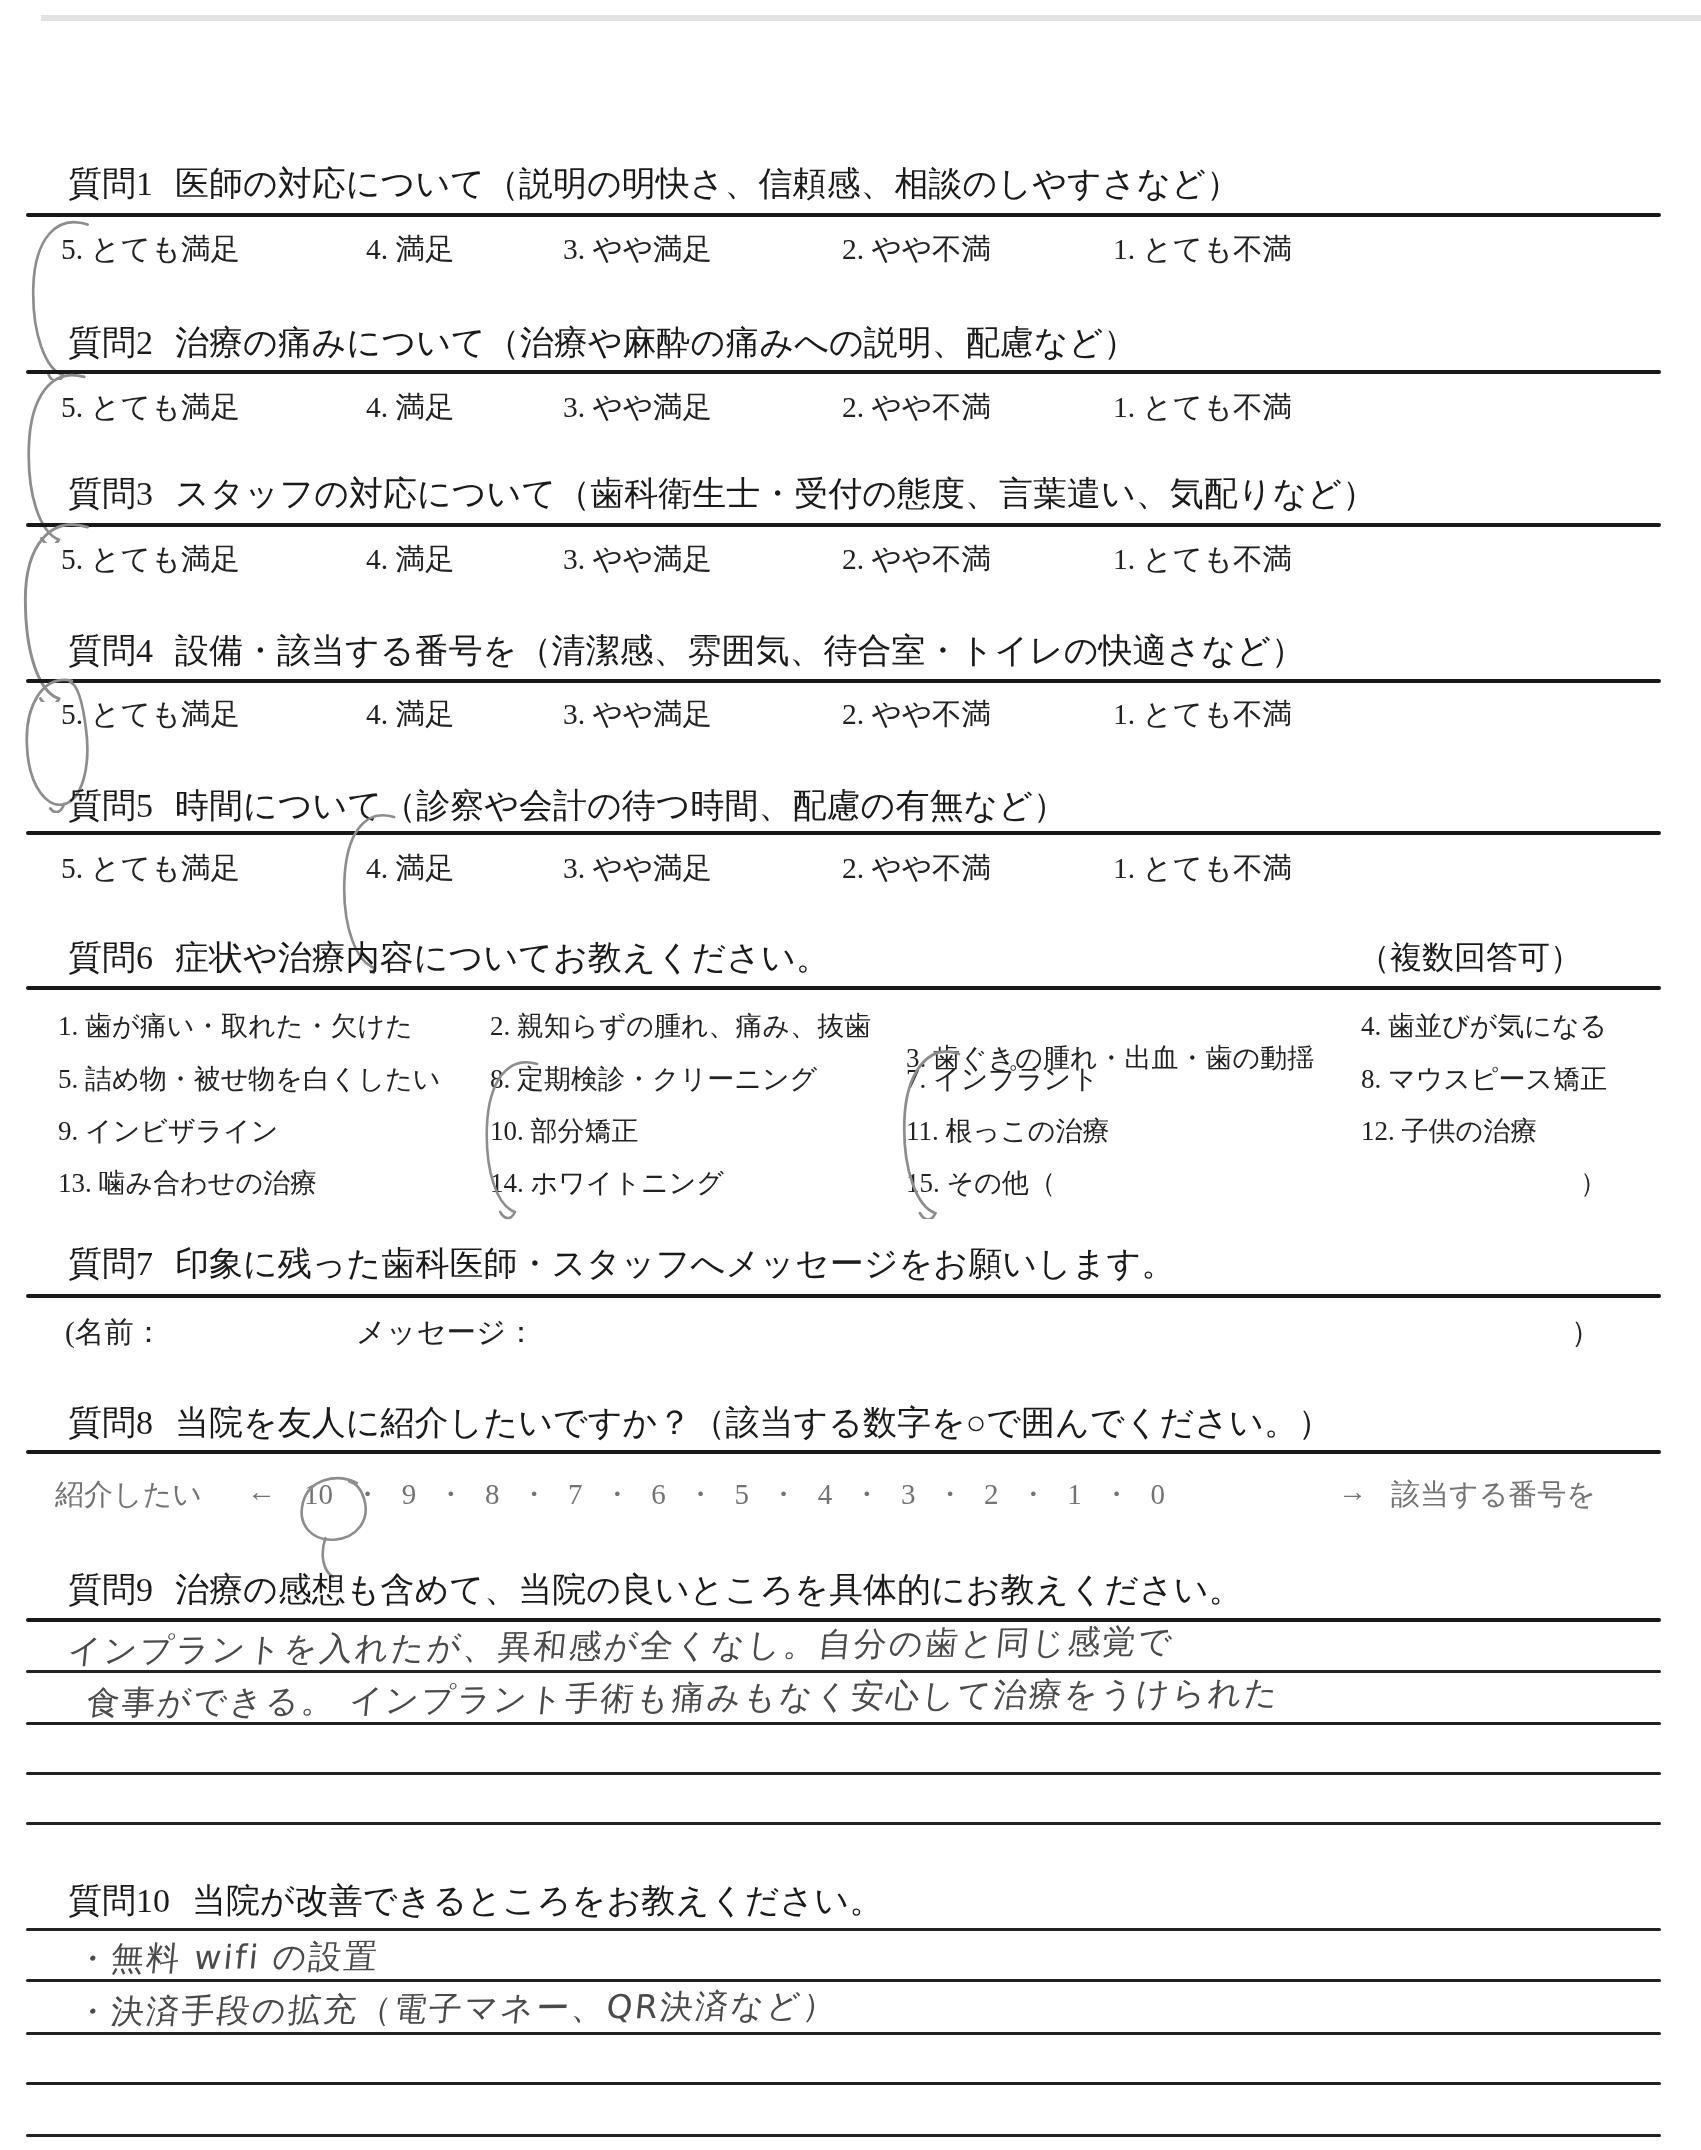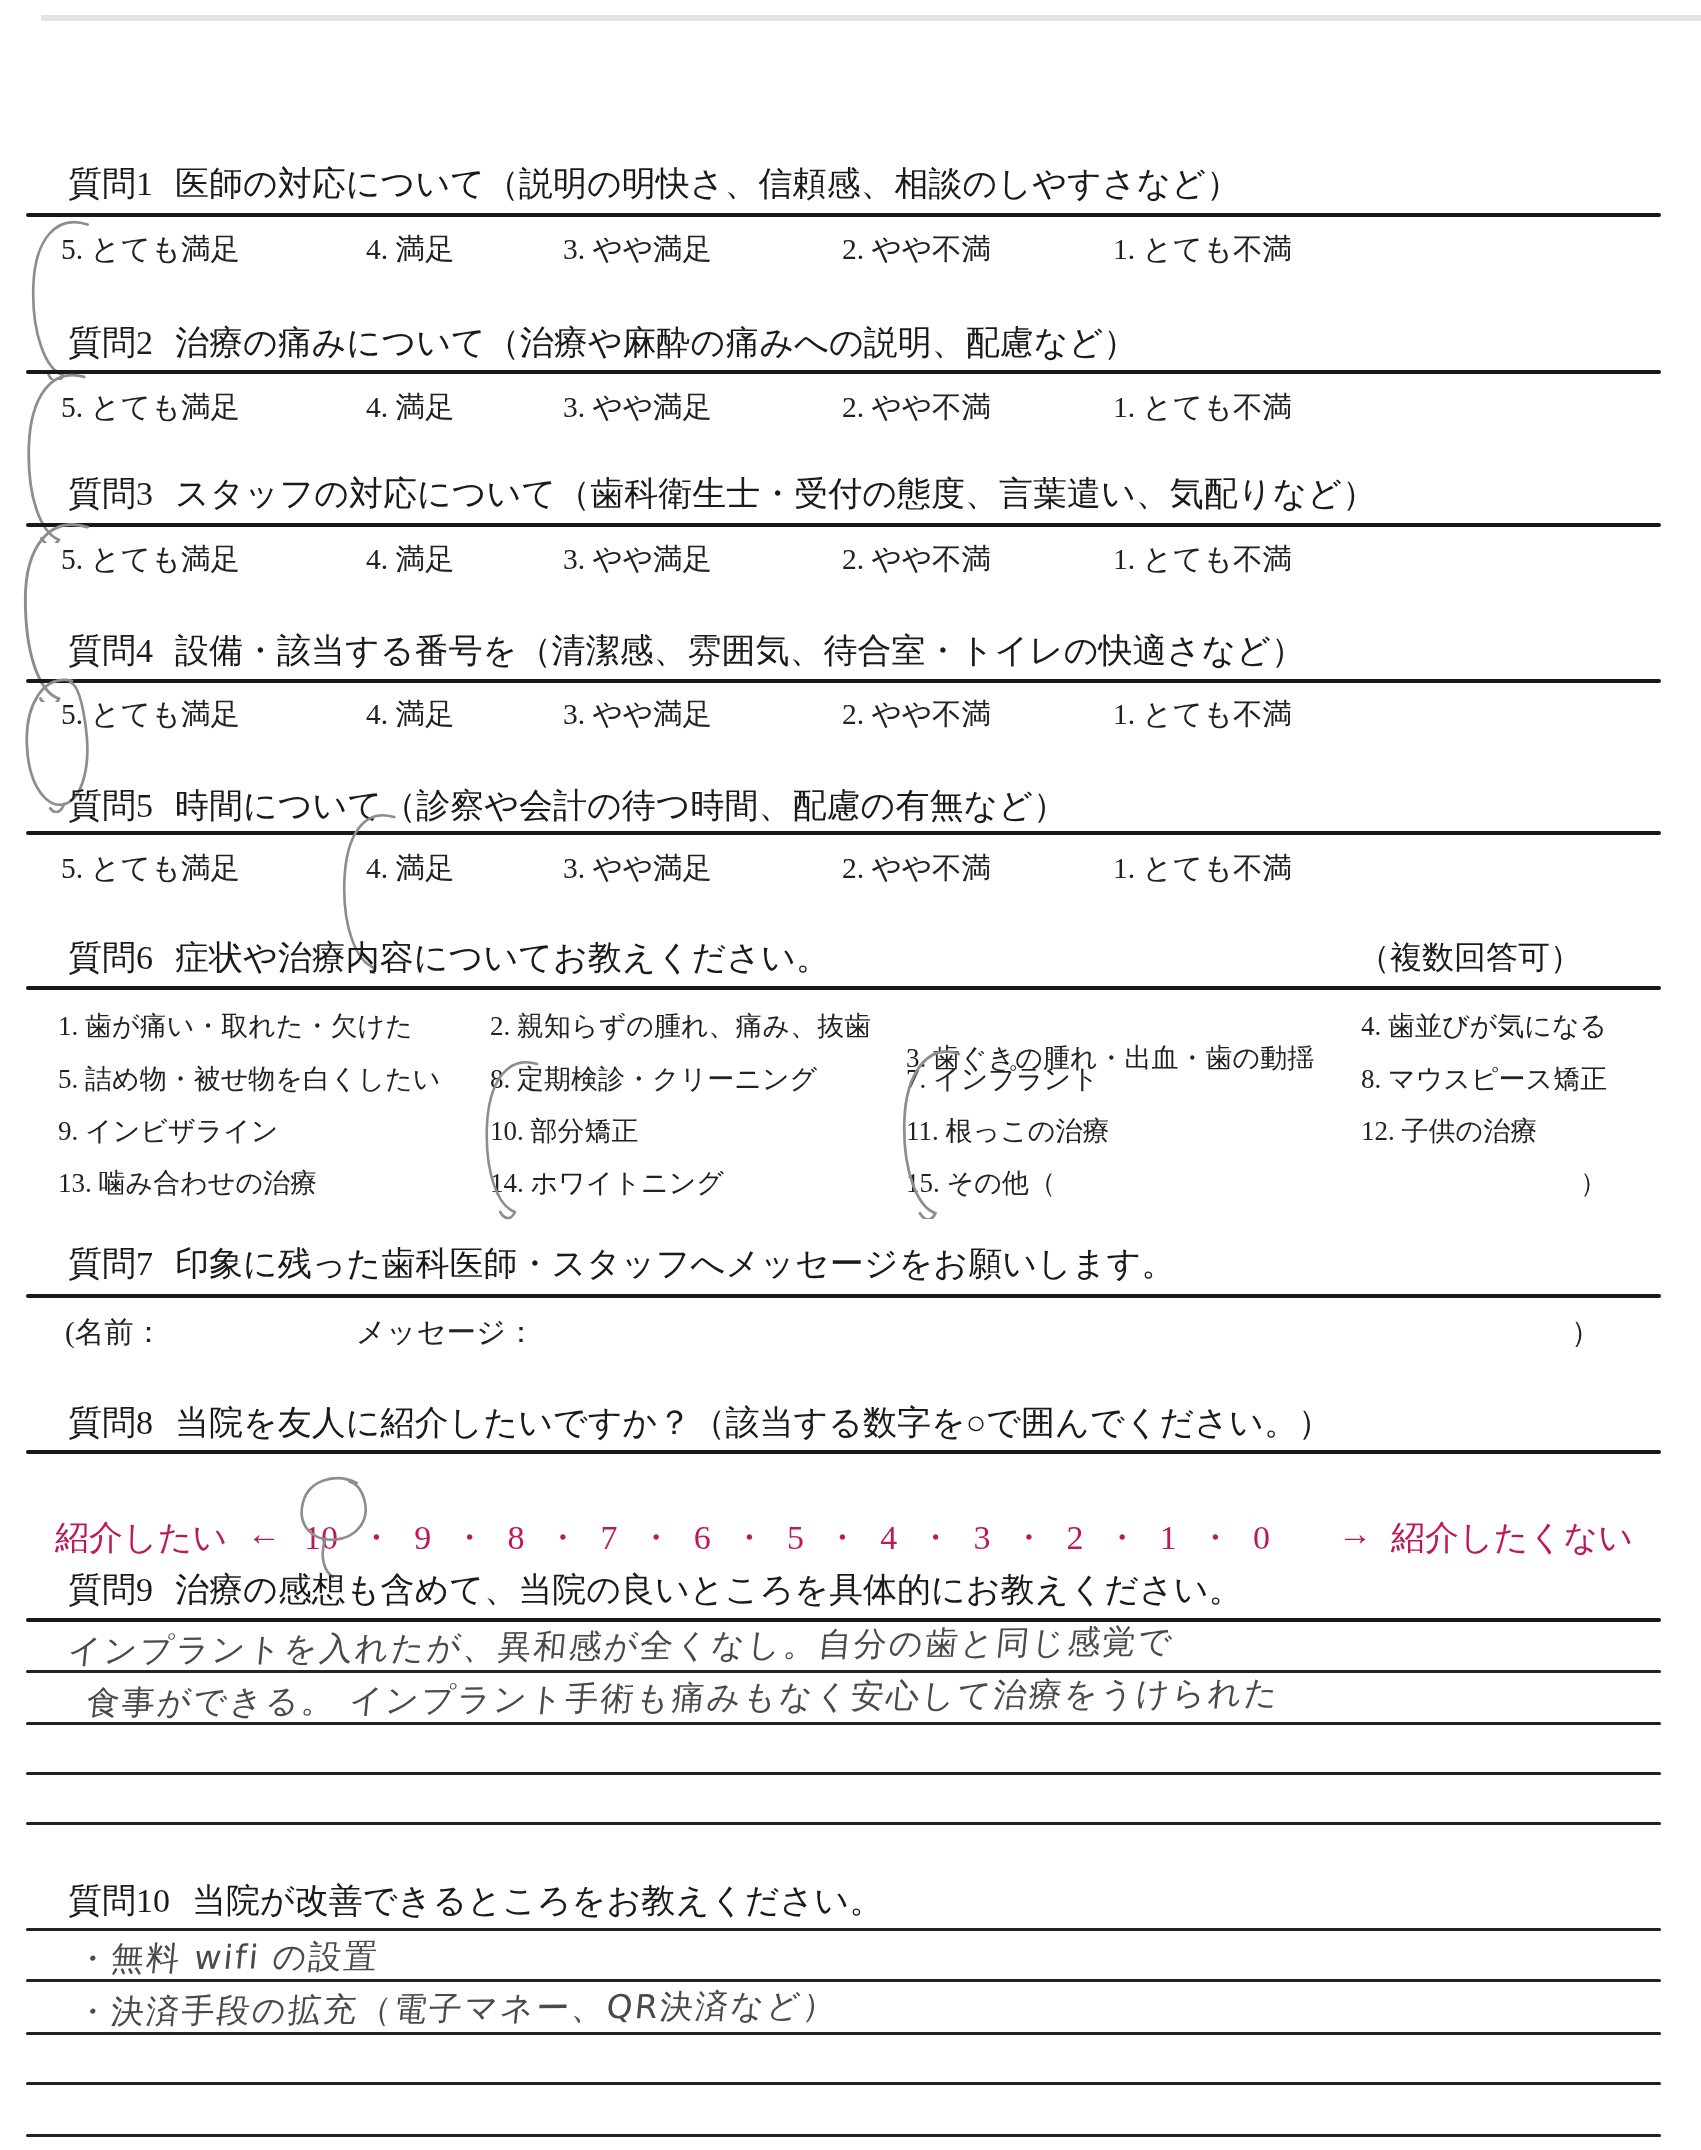--- a/index.html
+++ b/index.html
@@ -17,21 +17,21 @@
     font-size:43px;font-weight:700;letter-spacing:0.7px;color:#222;
   }
   .qhead{position:absolute;left:68px;font-size:34px;white-space:nowrap;color:#1a1a1a;}
   .qhead .qno{margin-right:22px;}
   .rule{position:absolute;left:26px;width:1635px;height:4.4px;background:#181818;border-radius:2.2px;}
   .wrule{position:absolute;left:26px;width:1635px;height:3px;background:#222222;border-radius:1.5px;}
   .opt{position:absolute;font-size:29.5px;white-space:nowrap;color:#222;}
   .q6opt{position:absolute;font-size:27px;white-space:nowrap;color:#222;}
   .note{position:absolute;font-size:32px;white-space:nowrap;color:#1a1a1a;}
   .field{position:absolute;font-size:29.5px;white-space:nowrap;color:#222;}
-  .scaletxt{position:absolute;font-size:34px;white-space:nowrap;word-spacing:12.6px;color:#be185d;margin-top:40px;}
+  .scaletxt{position:absolute;font-size:29px;white-space:nowrap;word-spacing:12.6px;color:#737373;}
   .hw{
     position:absolute;
     font-family:"DejaVu Sans","Liberation Sans",sans-serif;
     font-size:33px;color:#4a4a4a;letter-spacing:2.2px;white-space:nowrap;
     transform:skewX(-6deg) rotate(-0.5deg);transform-origin:left top;
   }
   .mark{position:absolute;}
   .mark svg{display:block;width:100%;height:100%;}
   .mark path{fill:none;stroke:#8d8d8d;stroke-width:3.5;stroke-linecap:round;}
 </style>
@@ -164,21 +164,21 @@
   <span class="field" style="left:1571px;top:1313px">）</span>
 
   <div class="qhead" style="top:1400px">
     <span class="qno">質問8</span><span>当院を友人に紹介したいですか？（該当する数字を○で囲んでください。）</span>
   </div>
   <div class="rule" style="top:1450px"></div>
   <span class="scaletxt" style="left:55px;top:1475px">紹介したい</span>
   <span class="scaletxt" style="left:247px;top:1475px">←</span>
   <span class="scaletxt" style="left:304px;top:1475px">10 ・ 9 ・ 8 ・ 7 ・ 6 ・ 5 ・ 4 ・ 3 ・ 2 ・ 1 ・ 0</span>
   <span class="scaletxt" style="left:1338px;top:1475px">→</span>
-  <span class="scaletxt" style="left:1391px;top:1475px">紹介したくない</span>
+  <span class="scaletxt" style="left:1391px;top:1475px">該当する番号を</span>
   <div class="mark" style="left:292px;top:1471px;width:87px;height:112px">
     <svg viewBox="0 0 115 150">
         <path d="M 86,16 C 58,2 22,12 14,42 C 6,72 26,94 56,92 C 86,90 104,66 96,38 C 92,24 84,16 76,14 M 44,90 C 36,114 42,134 54,142"></path>
       </svg>
   </div>
 
   <div class="qhead" style="top:1567px">
     <span class="qno">質問9</span><span>治療の感想も含めて、当院の良いところを具体的にお教えください。</span>
   </div>
   <div class="rule" style="top:1618px"></div>

